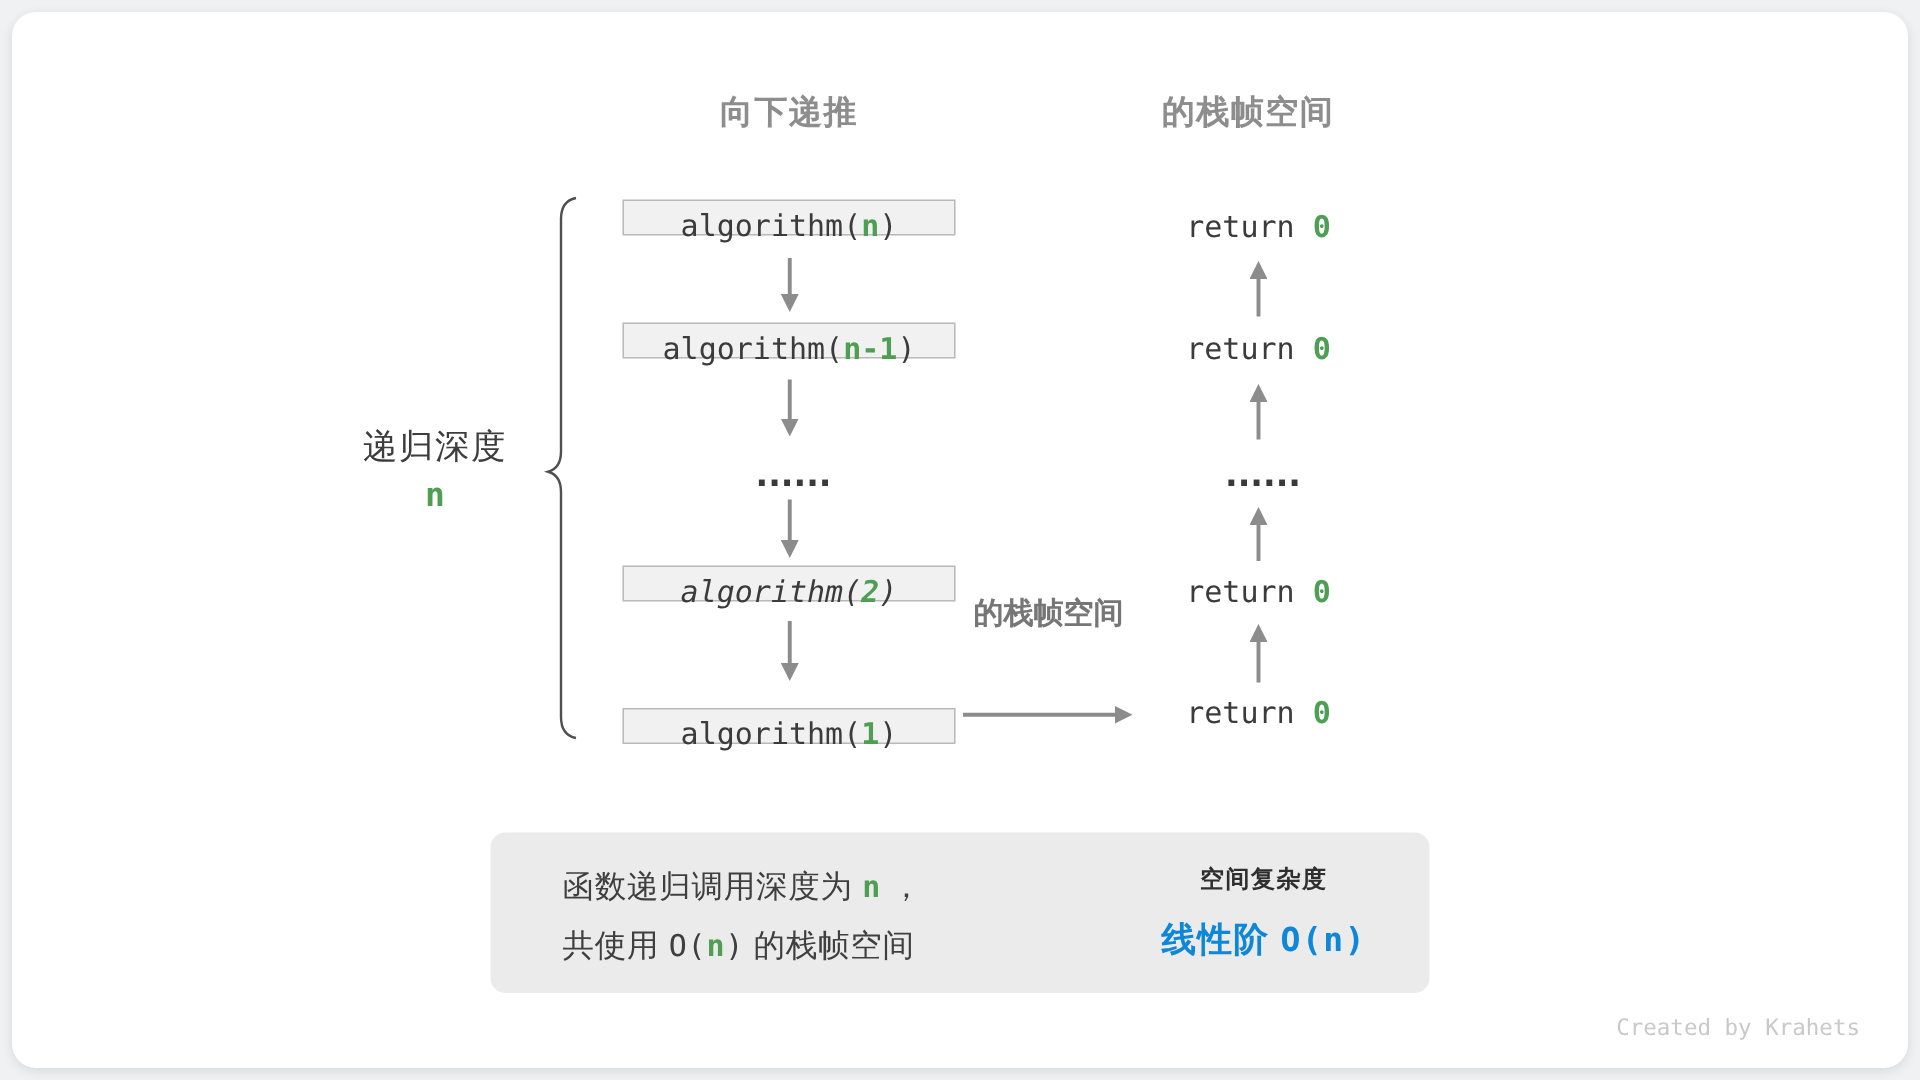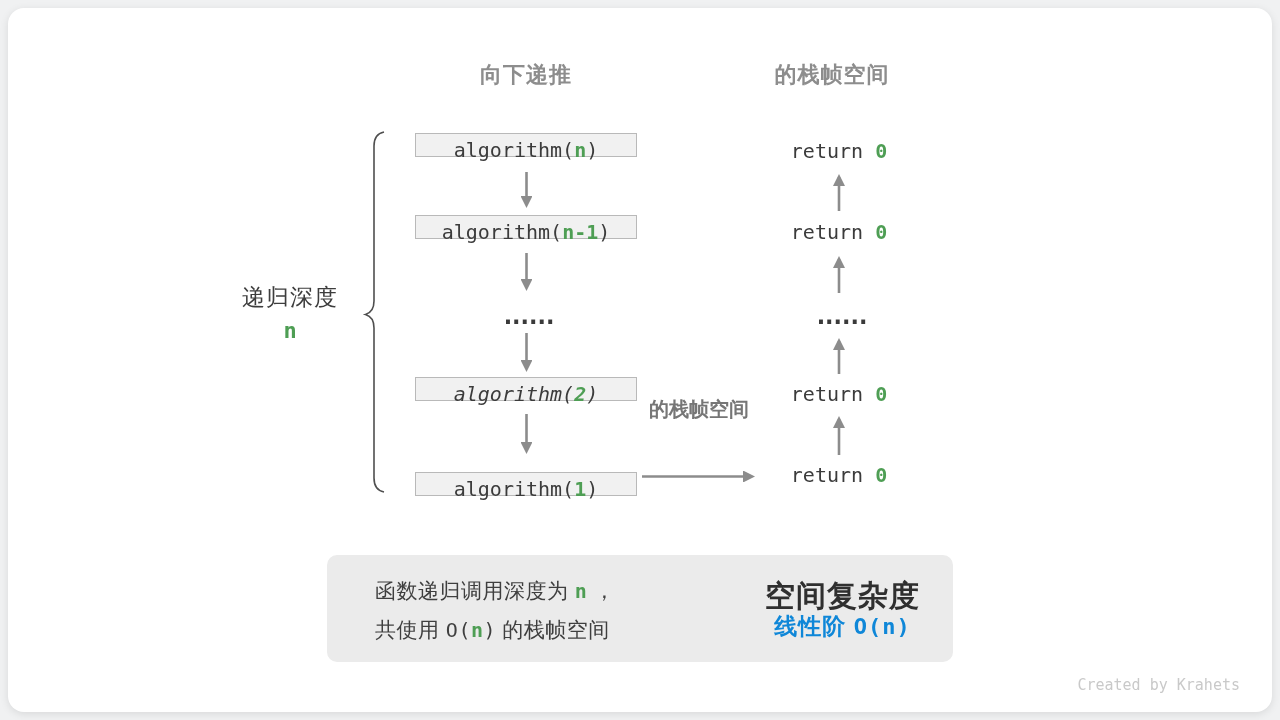--- a/index.html
+++ b/index.html
@@ -55,21 +55,21 @@
     font-size:20px;font-weight:bold;color:#767676;line-height:31px;
   }
   .summary-card{
     left:327px;top:555px;width:626px;height:107px;
     background:#ebebeb;border-radius:10px;
   }
   .sum-line{left:344px;font-size:21px;color:#3f3f3f;letter-spacing:0.5px;margin-left:31px;}
   .sum-line .mono{font-size:20px;}
   .sum-title{
     left:760px;width:165px;text-align:center;
-    font-size:30px;font-weight:bold;color:#2f2f2f;letter-spacing:1px;
+    font-size:16px;font-weight:bold;color:#2f2f2f;letter-spacing:1px;
   }
   .sum-result{
     left:760px;width:165px;text-align:center;
     font-size:23px;font-weight:bold;color:#0f87d8;letter-spacing:1px;
   }
   .sum-result .mono{font-size:22px;font-weight:bold;}
   .credit{
     left:1040px;top:676px;width:200px;text-align:right;
     font-family:"DejaVu Sans Mono", monospace;
     font-size:15px;color:#c9c9c9;

